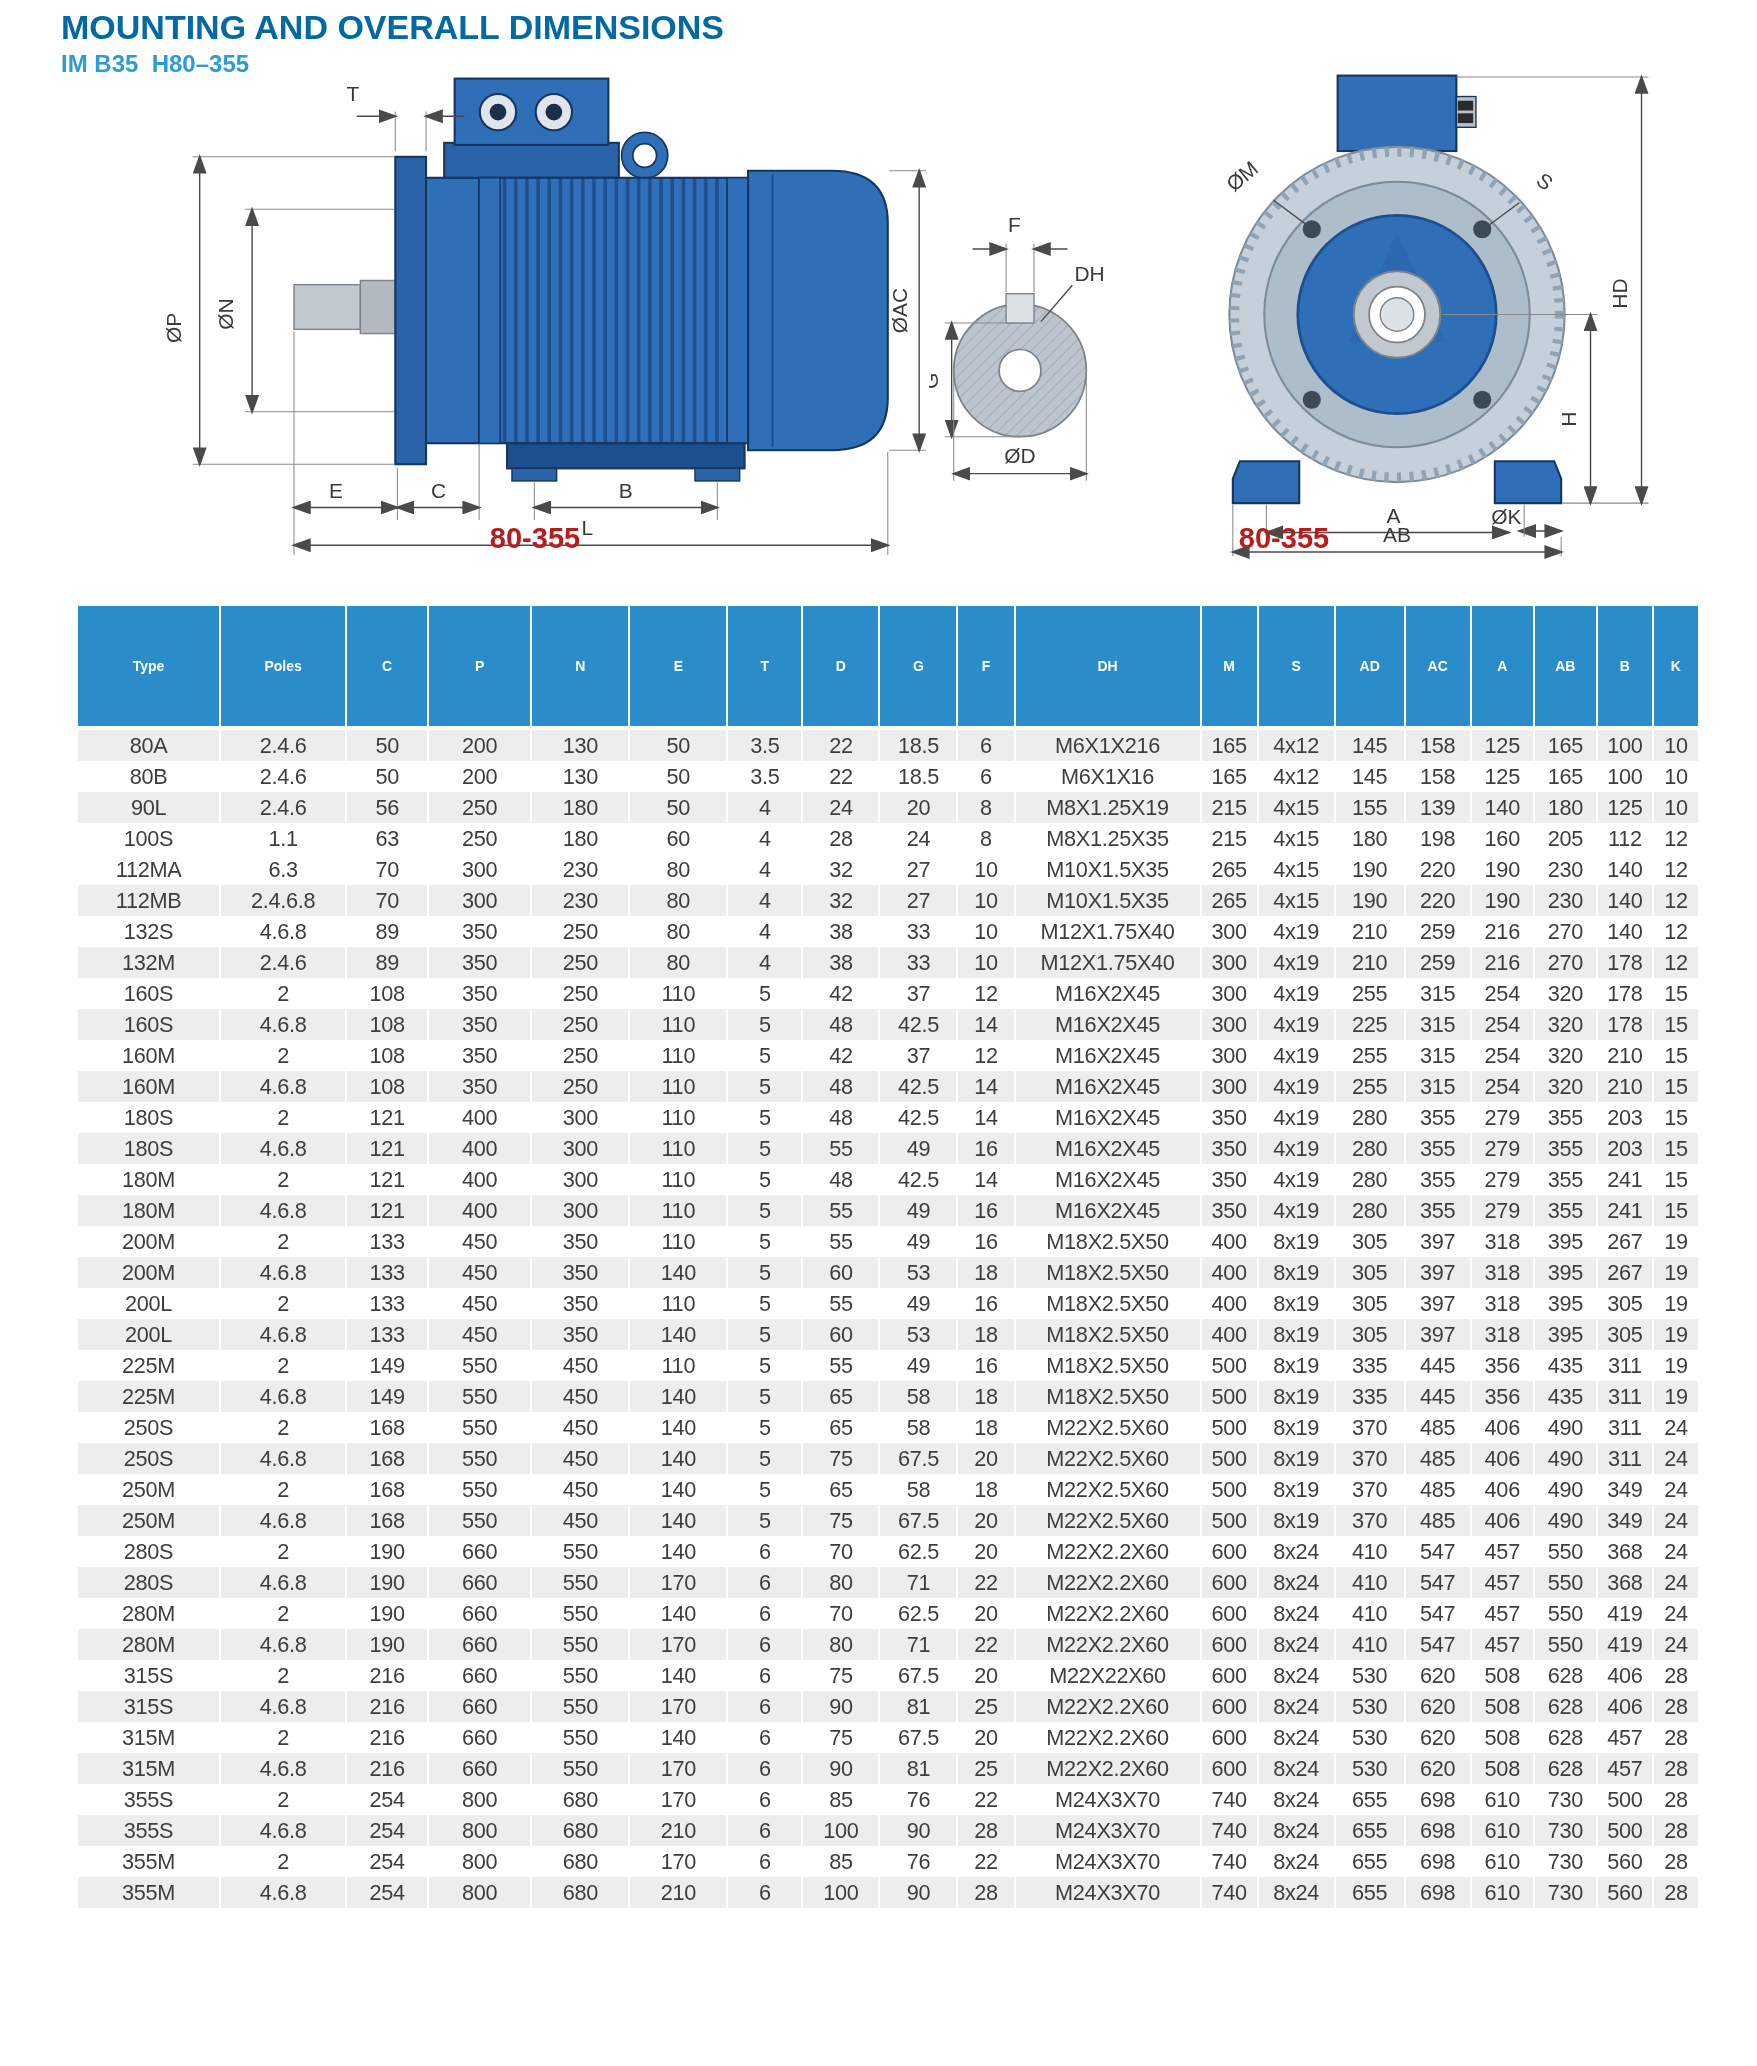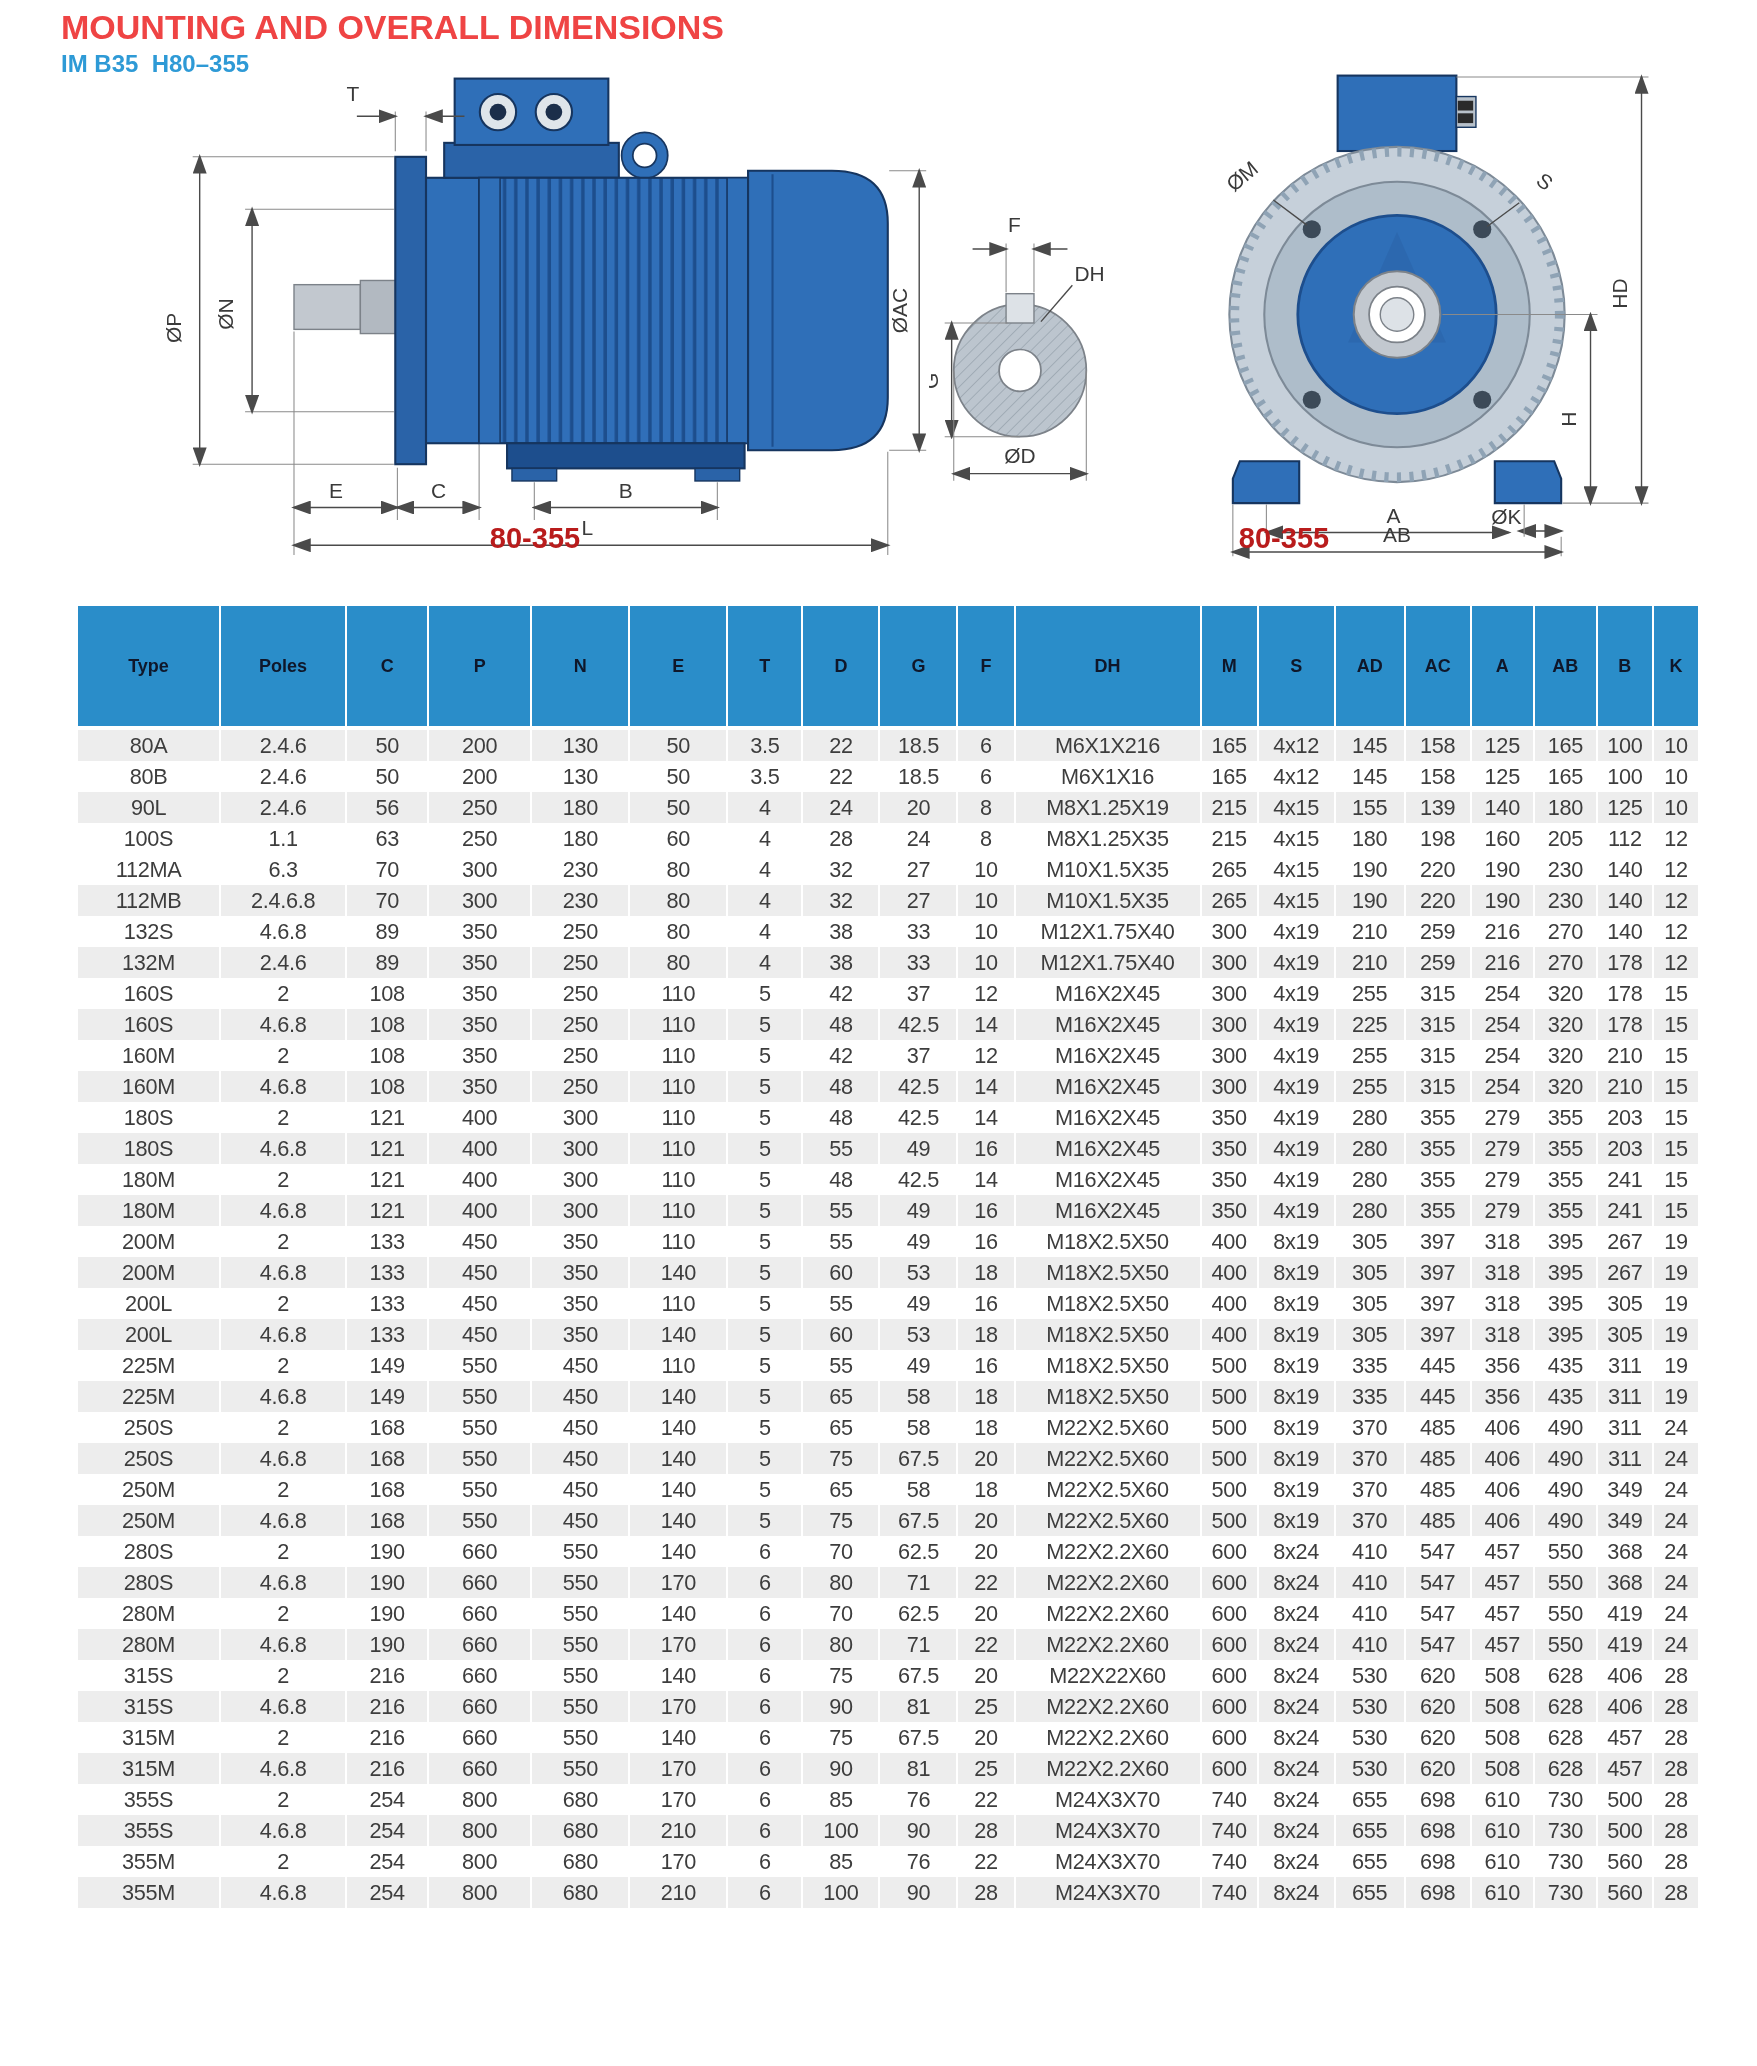--- a/index.html
+++ b/index.html
@@ -6,21 +6,21 @@
   #page {
     position:relative;
     width:1757px; height:2066px;
     background:#ffffff;
     font-family:"Liberation Sans", sans-serif;
     overflow:hidden;
   }
   
   .title {
     position:absolute; left:61px; top:8.4px;
-    font-size:34px; font-weight:bold; color:#ef4444; letter-spacing:0px;
+    font-size:34px; font-weight:bold; color:#0369a1; letter-spacing:0px;
     white-space:pre;
   }
   .subtitle {
     position:absolute; left:61px; top:50px;
     font-size:24px; font-weight:bold; color:#2e9ad6;
     white-space:pre;
   }
   .caption {
     position:absolute; top:522px; width:168px; text-align:center;
     font-size:29px; font-weight:bold; color:#b91c1c;
@@ -36,22 +36,22 @@
   .dimtxt { font-size:30px; fill:#3a3a3a; font-family:"Liberation Sans",sans-serif; }
   .dimline { stroke:#4a4a4a; stroke-width:2; fill:none; }
   .extline { stroke:#8a8a8a; stroke-width:1.5; fill:none; }
 
   
   #table-wrap { position:absolute; left:78px; top:606px; }
   table.dim-table {
     border-collapse:collapse; table-layout:fixed; width:1620px;
   }
   table.dim-table th {
-    background:#2a8dc9; color:#0f172a; font-weight:bold;
-    font-size:18px; height:120px; text-align:center; vertical-align:middle;
+    background:#2a8dc9; color:#ffffff; font-weight:bold;
+    font-size:14px; height:120px; text-align:center; vertical-align:middle;
     border-left:2.1px solid #ffffff; border-bottom:4.9px solid #ffffff;
     padding:0;
   }
   table.dim-table th:first-child { border-left:none; }
   table.dim-table td {
     font-size:21.7px; color:#3d3d3d; letter-spacing:-0.3px;
     height:31px; text-align:center; vertical-align:middle;
     border-left:2.1px solid #ffffff; padding:0;
     white-space:nowrap; overflow:hidden;
   }

